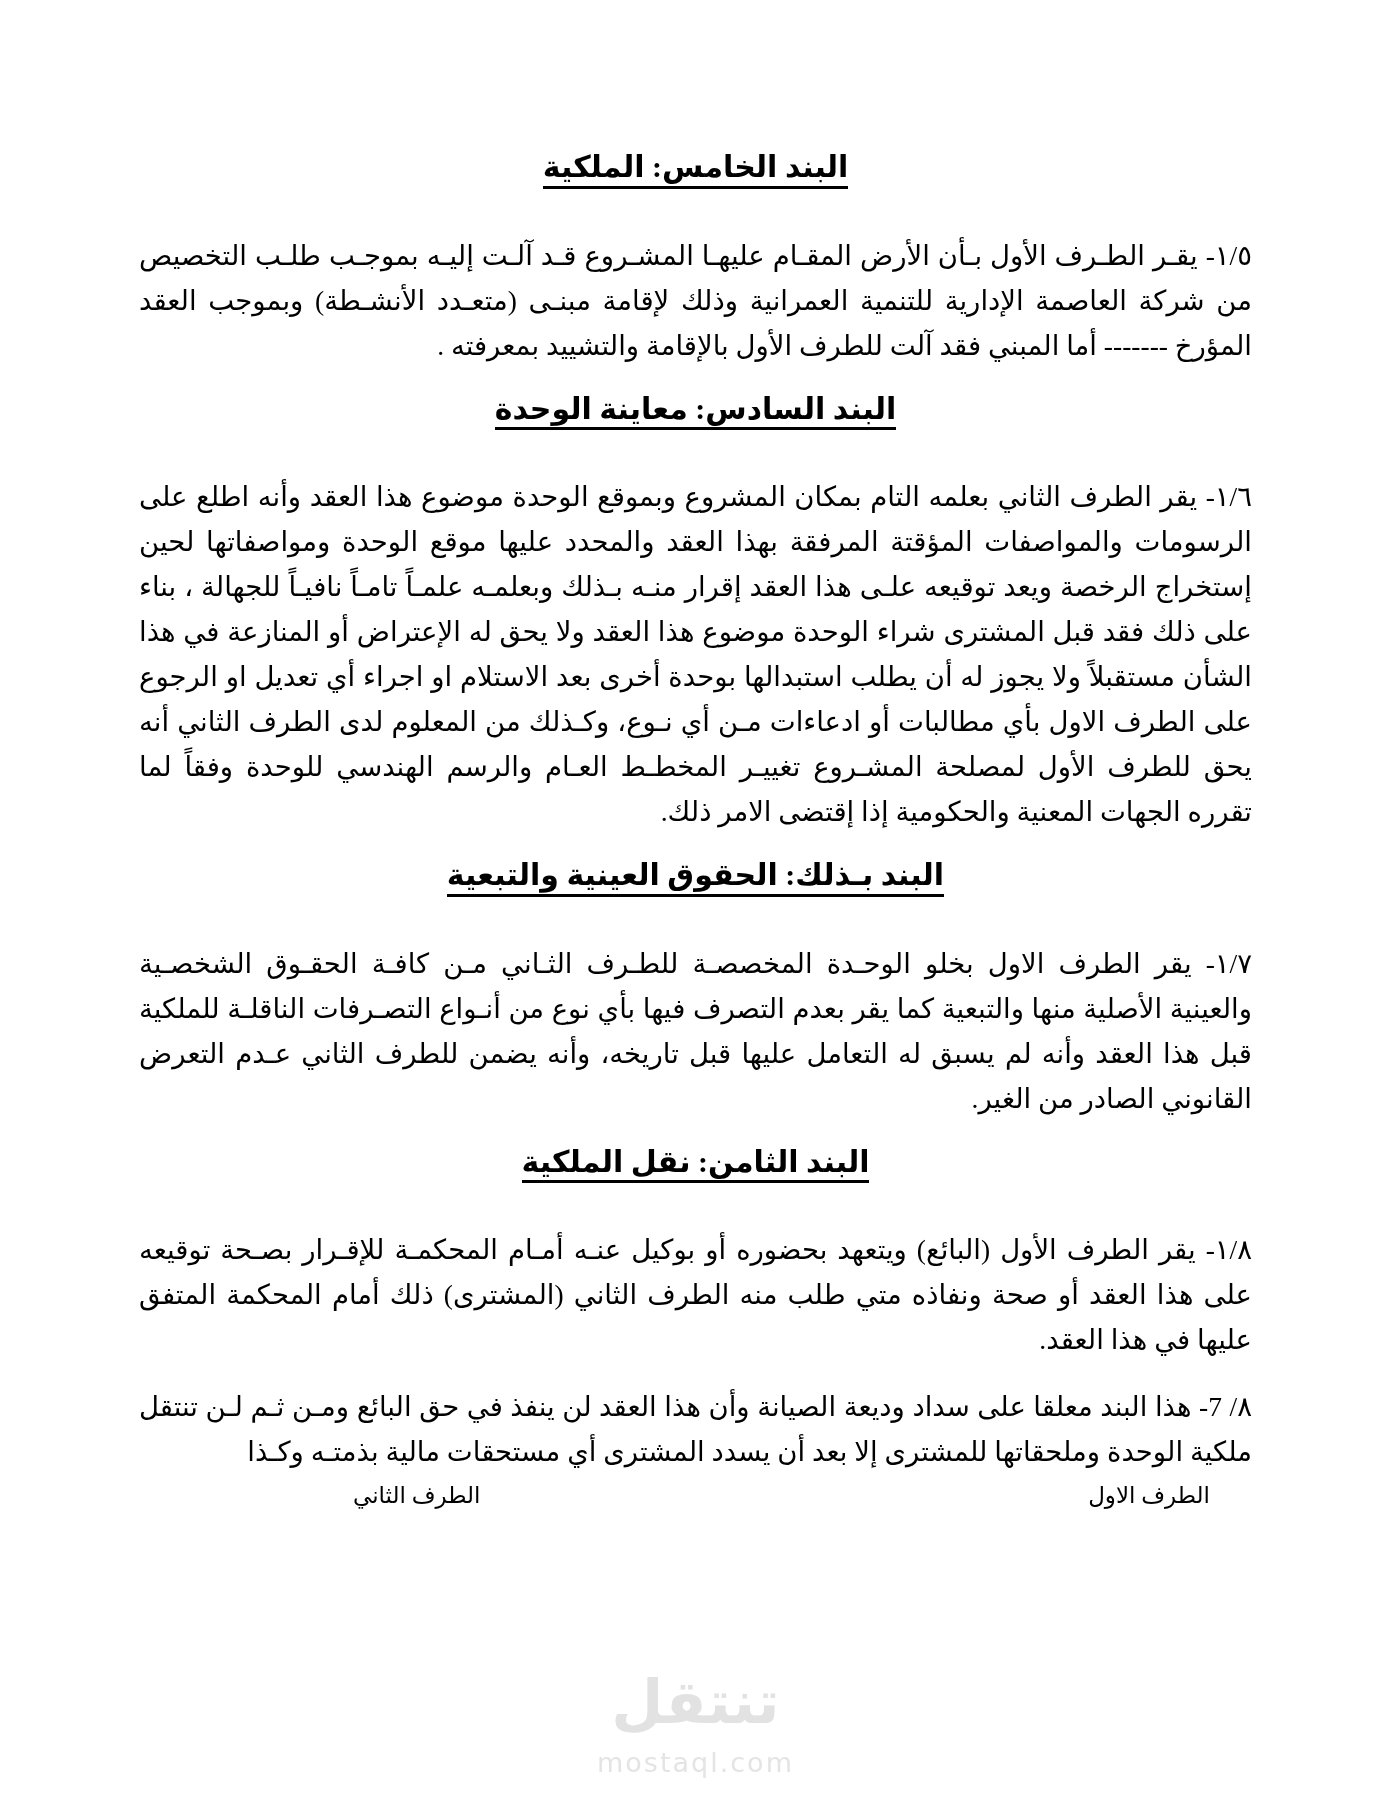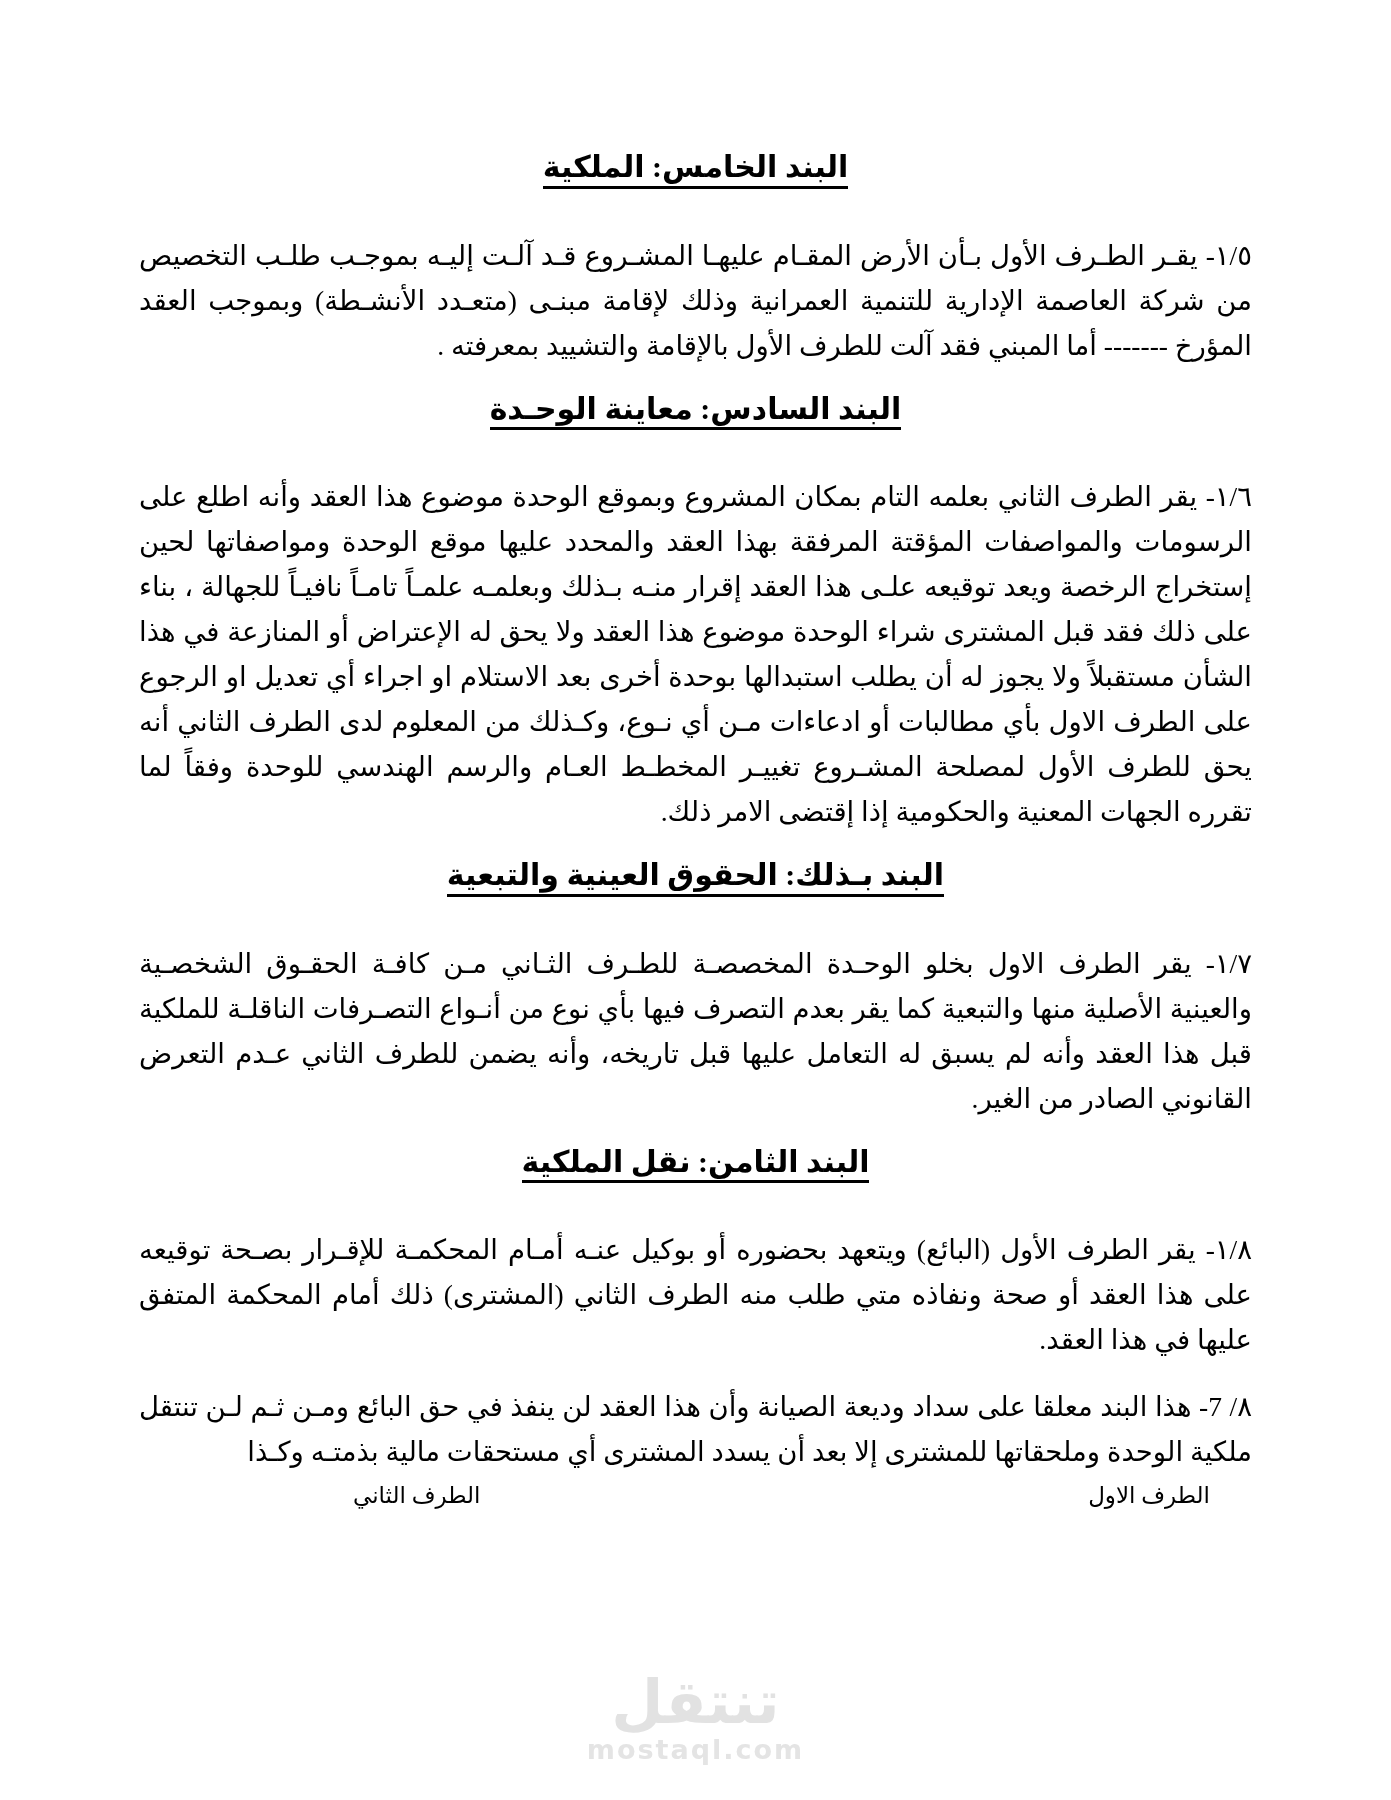--- a/index.html
+++ b/index.html
@@ -58,38 +58,38 @@
     font-size: 60px;
     font-weight: bold;
     line-height: 1.0;
     color: #e2e2e2;
     font-family: "DejaVu Sans", sans-serif;
   }
   .wm-site {
     display: block;
     direction: ltr;
     font-size: 27px;
-    font-weight: bold;
+    font-weight: normal;
     letter-spacing: 2px;
-    margin-top: 2px;
+    margin-top: 15px;
     color: #e4e4e4;
     font-family: "DejaVu Sans", "Liberation Sans", sans-serif;
   }
 </style>
 </head>
 <body>
 
 <div class="page">
 
   <div class="content">
 
     <h2 class="sec-heading"><span class="u">البند الخامس: الملكية</span></h2>
     <p class="body-par">١/٥- يقـر الطـرف الأول بـأن الأرض المقـام عليهـا المشـروع قـد آلـت إليـه بموجـب طلـب التخصيص من شركة العاصمة الإدارية للتنمية العمرانية وذلك لإقامة مبنـى (متعـدد الأنشـطة) وبموجب العقد المؤرخ ------- أما المبني فقد آلت للطرف الأول بالإقامة والتشييد بمعرفته .</p>
 
-    <h2 class="sec-heading"><span class="u">البند السادس: معاينة الوحـدة</span></h2>
+    <h2 class="sec-heading"><span class="u">البند السادس: معاينة الوحدة</span></h2>
     <p class="body-par">١/٦- يقر الطرف الثاني بعلمه التام بمكان المشروع وبموقع الوحدة موضوع هذا العقد وأنه اطلع على الرسومات والمواصفات المؤقتة المرفقة بهذا العقد والمحدد عليها موقع الوحدة ومواصفاتها لحين إستخراج الرخصة ويعد توقيعه علـى هذا العقد إقرار منـه بـذلك وبعلمـه علمـاً تامـاً نافيـاً للجهالة ، بناء على ذلك فقد قبل المشترى شراء الوحدة موضوع هذا العقد ولا يحق له الإعتراض أو المنازعة في هذا الشأن مستقبلاً ولا يجوز له أن يطلب استبدالها بوحدة أخرى بعد الاستلام او اجراء أي تعديل او الرجوع على الطرف الاول بأي مطالبات أو ادعاءات مـن أي نـوع، وكـذلك من المعلوم لدى الطرف الثاني أنه يحق للطرف الأول لمصلحة المشـروع تغييـر المخطـط العـام والرسم الهندسي للوحدة وفقاً لما تقرره الجهات المعنية والحكومية إذا إقتضى الامر ذلك.</p>
 
     <h2 class="sec-heading"><span class="u">البند بـذلك: الحقوق العينية والتبعية</span></h2>
     <p class="body-par">١/٧- يقر الطرف الاول بخلو الوحـدة المخصصـة للطـرف الثـاني مـن كافـة الحقـوق الشخصـية والعينية الأصلية منها والتبعية كما يقر بعدم التصرف فيها بأي نوع من أنـواع التصـرفات الناقلـة للملكية قبل هذا العقد وأنه لم يسبق له التعامل عليها قبل تاريخه، وأنه يضمن للطرف الثاني عـدم التعرض القانوني الصادر من الغير.</p>
 
     <h2 class="sec-heading"><span class="u">البند الثامن: نقل الملكية</span></h2>
     <p class="body-par">١/٨- يقر الطرف الأول (البائع) ويتعهد بحضوره أو بوكيل عنـه أمـام المحكمـة للإقـرار بصـحة توقيعه على هذا العقد أو صحة ونفاذه متي طلب منه الطرف الثاني (المشترى) ذلك أمام المحكمة المتفق عليها في هذا العقد.</p>
     <p class="body-par">٨/ 7- هذا البند معلقا على سداد وديعة الصيانة وأن هذا العقد لن ينفذ في حق البائع ومـن ثـم لـن تنتقل ملكية الوحدة وملحقاتها للمشترى إلا بعد أن يسدد المشترى أي مستحقات مالية بذمتـه وكـذا</p>
 
   </div>

